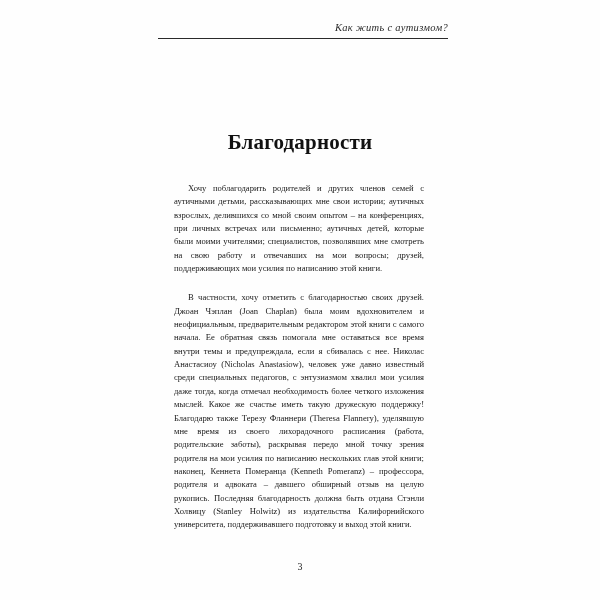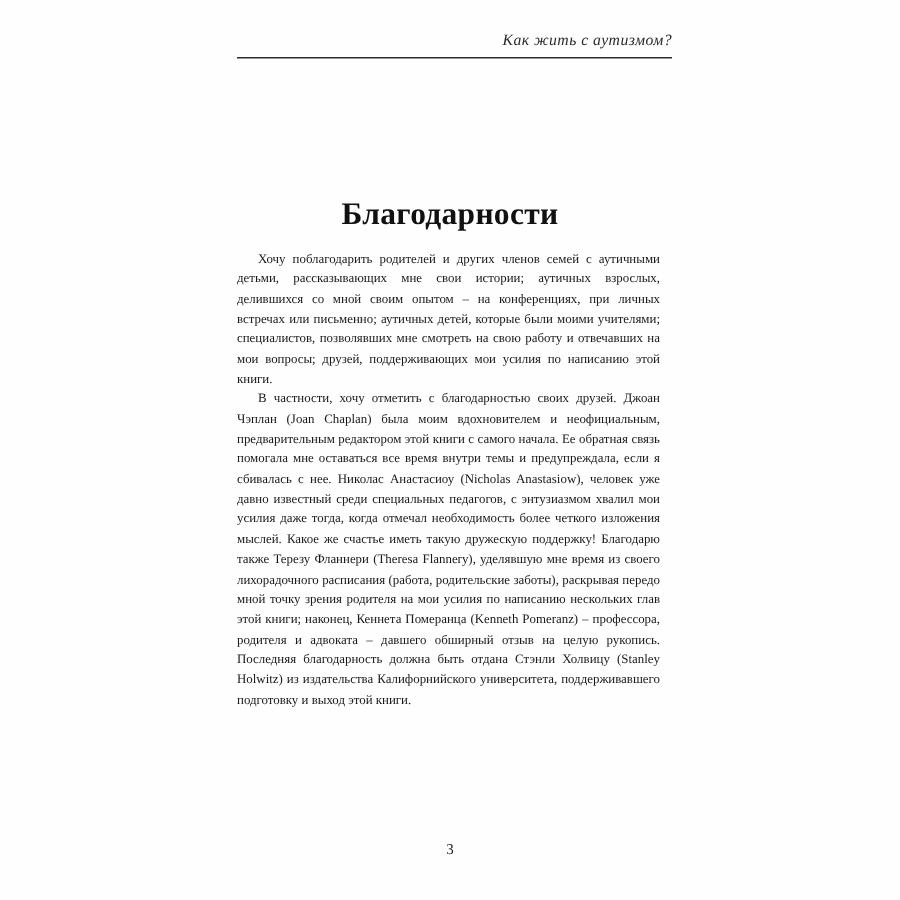--- a/index.html
+++ b/index.html
@@ -51,21 +51,21 @@
     letter-spacing: 0.2px;
     color: #111;
   }
   .body-block {
     position: absolute;
     top: 166px;
     left: 158px;
     width: 282px;
   }
   .body-block p {
-    margin: 0;
+    margin: 16px;
     text-align: justify;
     text-justify: inter-word;
     font-size: 8.6px;
     line-height: 13.35px;
     text-indent: 14px;
     color: #181818;
     hyphens: auto;
     -webkit-hyphens: auto;
   }
   .folio {

